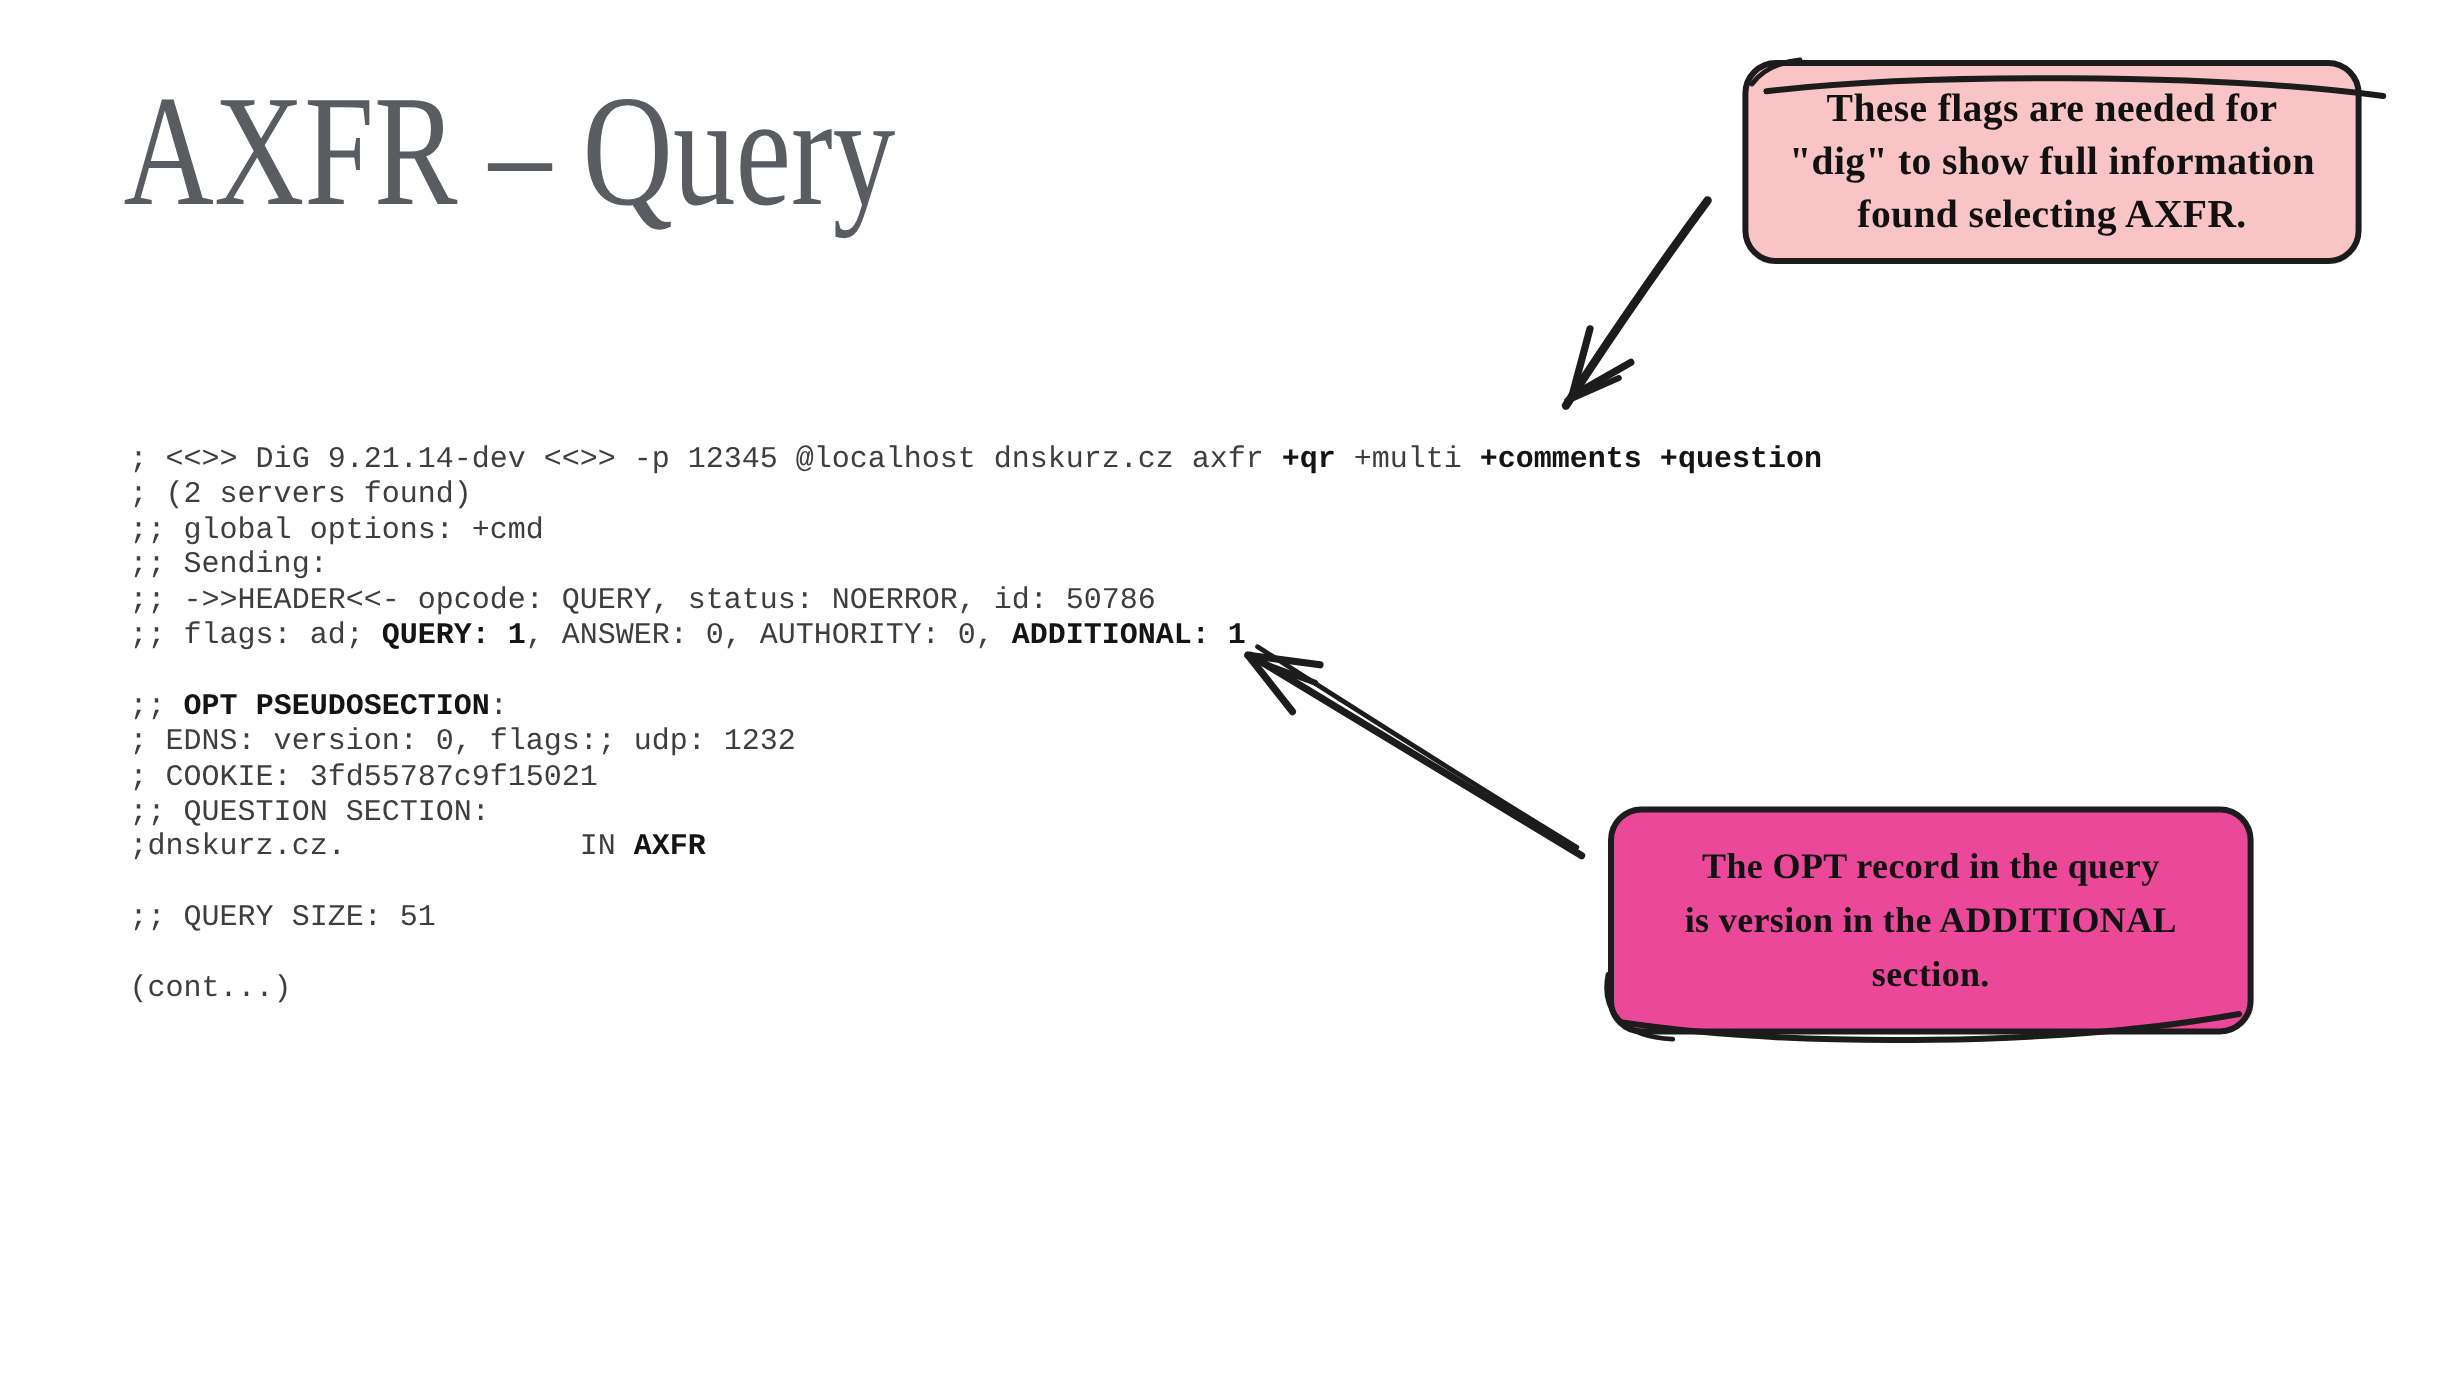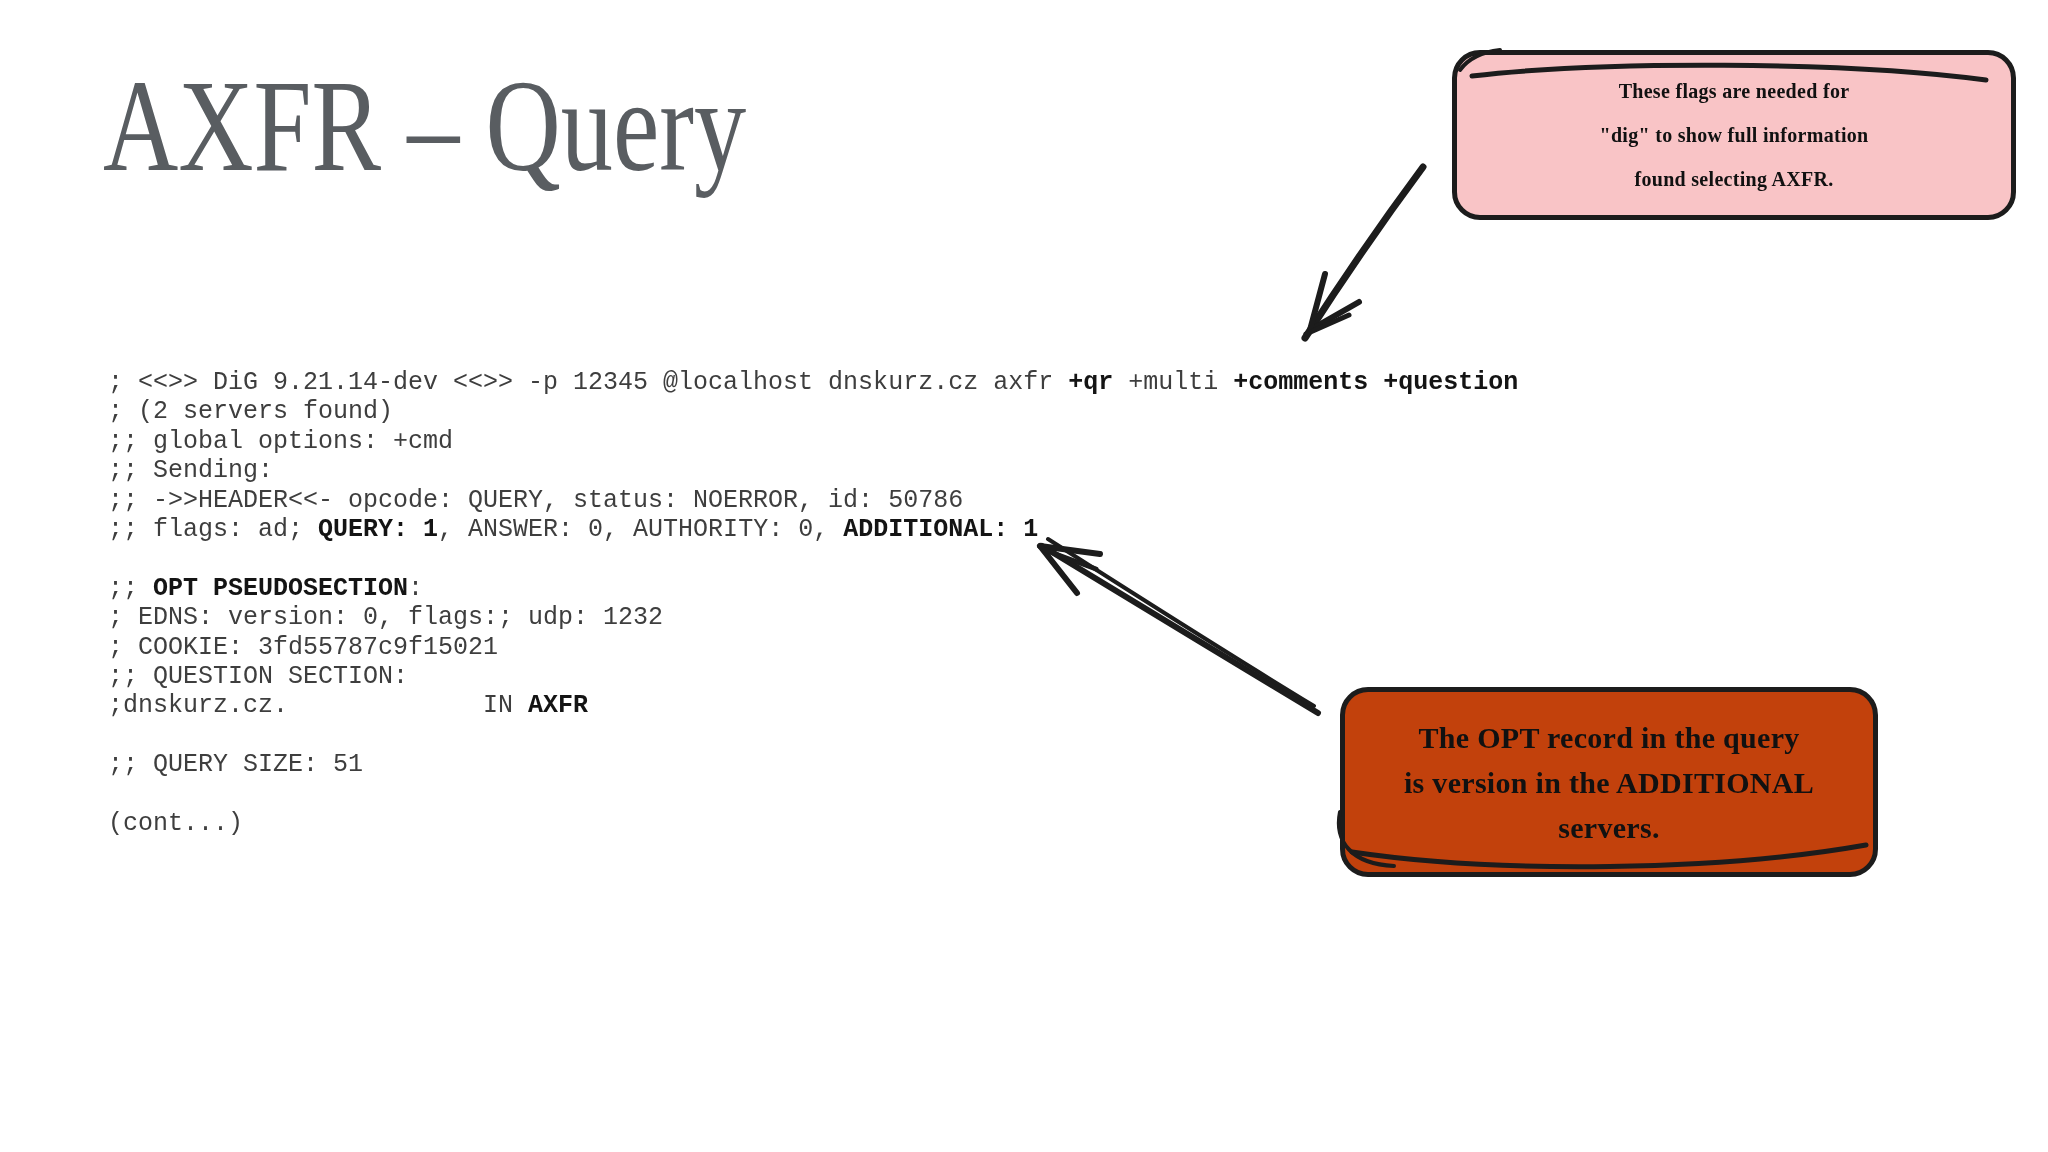--- a/index.html
+++ b/index.html
@@ -60,22 +60,22 @@
     text-align:center;
     font-family:cursive;
     font-weight:700;
     color:#111111;
     letter-spacing:0.3px;
   }
   .callout .line { white-space:nowrap; }
 
   .callout-flags {
     left:1452px; top:50px;
-    width:564px; height:170px;
-    font-size:20px;
+    width:516px; height:170px;
+    font-size:33px;
     line-height:44px;
   }
   .callout-opt {
     left:1340px; top:672px;
     width:538px; height:190px;
     font-size:30px;
     line-height:45px;
   }
 
   
@@ -100,24 +100,24 @@
   <div class="page-title">AXFR – Query</div>
 
   <div class="terminal" style="color: rgb(62, 62, 62);"><div class="term-line"><span>; &lt;&lt;&gt;&gt; DiG 9.21.14-dev &lt;&lt;&gt;&gt; -p 12345 @localhost dnskurz.cz axfr </span><b>+qr</b><span> +multi </span><b>+comments +question</b></div><div class="term-line"><span>; (2 servers found)</span></div><div class="term-line"><span>;; global options: +cmd</span></div><div class="term-line"><span>;; Sending:</span></div><div class="term-line"><span>;; -&gt;&gt;HEADER&lt;&lt;- opcode: QUERY, status: NOERROR, id: 50786</span></div><div class="term-line"><span>;; flags: ad; </span><b>QUERY: 1</b><span>, ANSWER: 0, AUTHORITY: 0, </span><b>ADDITIONAL: 1</b></div><div class="term-line">&nbsp;</div><div class="term-line"><span>;; </span><b>OPT PSEUDOSECTION</b><span>:</span></div><div class="term-line"><span>; EDNS: version: 0, flags:; udp: 1232</span></div><div class="term-line"><span>; COOKIE: 3fd55787c9f15021</span></div><div class="term-line"><span>;; QUESTION SECTION:</span></div><div class="term-line"><span>;dnskurz.cz.             IN </span><b>AXFR</b></div><div class="term-line">&nbsp;</div><div class="term-line"><span>;; QUERY SIZE: 51</span></div><div class="term-line">&nbsp;</div><div class="term-line"><span>(cont...)</span></div></div>
 
   <div class="callout callout-flags" style="background: rgb(249, 196, 198); border-color: rgb(28, 28, 28); color: rgb(17, 17, 17);">
       <div class="line">These flags are needed for</div>
       <div class="line">"dig" to show full information</div>
       <div class="line">found selecting AXFR.</div>
     </div>
 
-  <div class="callout callout-opt" style="background: #c2410c; border-color: rgb(28, 28, 28); color: rgb(17, 17, 17); margin-top: 15px;">
+  <div class="callout callout-opt" style="background: #ec4899; border-color: rgb(28, 28, 28); color: rgb(17, 17, 17);">
       <div class="line">The OPT record in the query</div>
       <div class="line">is version in the ADDITIONAL</div>
-      <div class="line">servers.</div>
+      <div class="line">section.</div>
     </div>
 
   <svg class="annotation-layer" viewBox="0 0 2048 1152" xmlns="http://www.w3.org/2000/svg">
 
     <g>
       <path d="M1423 167 C 1400 198, 1350 268, 1305 338" stroke-width="7" style="stroke: rgb(28, 28, 28);"></path>
       <path d="M1310 330 L1359 302" stroke-width="6" style="stroke: rgb(28, 28, 28);"></path>
       <path d="M1310 330 L1325 274" stroke-width="6" style="stroke: rgb(28, 28, 28);"></path>
       <path d="M1306 334 L1349 315" stroke-width="5" style="stroke: rgb(28, 28, 28);"></path>
     </g>

